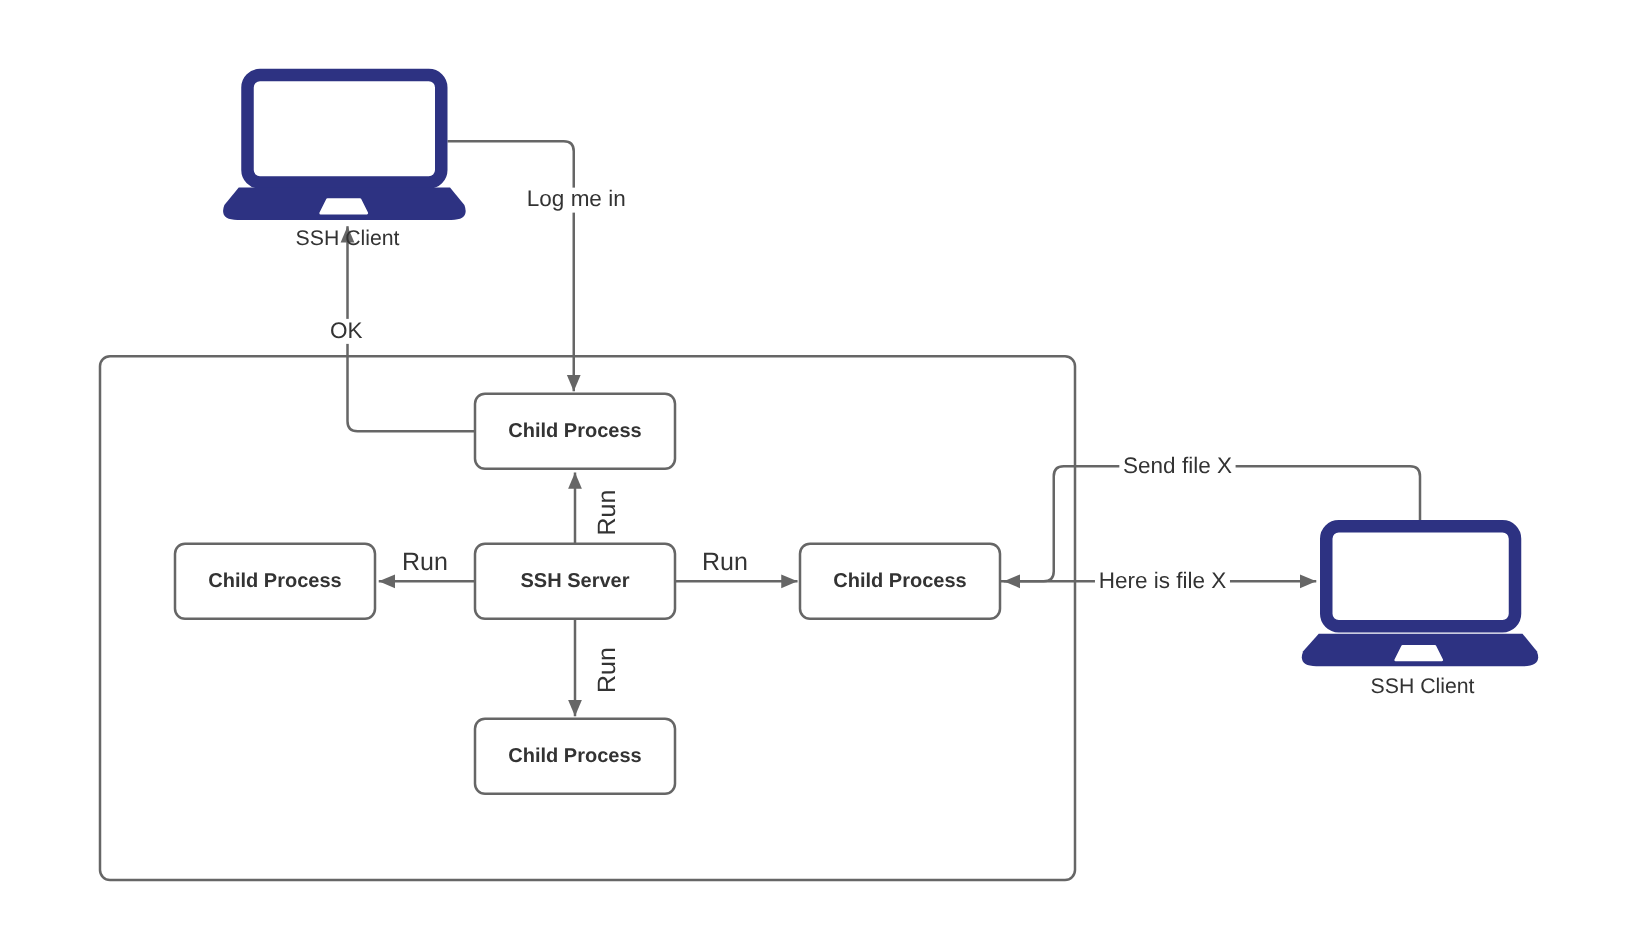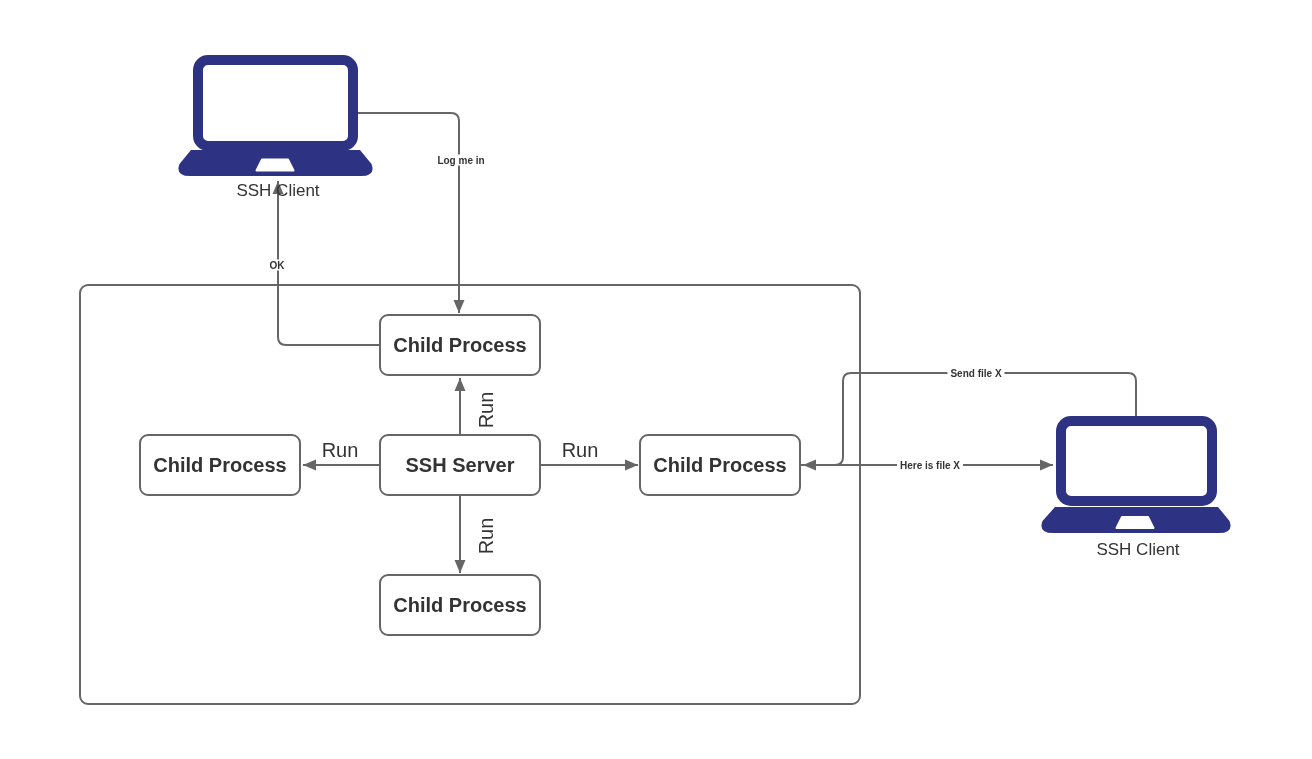--- a/index.html
+++ b/index.html
@@ -17,24 +17,24 @@
   .laptop-fill{fill:var(--laptop-color,#2d3282);}
   .laptop-screen{fill:#ffffff;stroke:var(--laptop-color,#2d3282);stroke-width:10;}
   .laptop-notch{fill:#ffffff;stroke:#ffffff;stroke-width:2;stroke-linejoin:round;}
   .lbl{
     position:absolute;
     transform:translate(-50%,-50%);
     color:var(--text-color,#333333);
     white-space:nowrap;
     line-height:1.1;
   }
-  .lbl-box{font-weight:bold;font-size:20px;}
+  .lbl-box{font-weight:bold;font-size:16px;}
   .lbl-run{font-size:20px;}
   .lbl-run.vertical{transform:translate(-50%,-50%) rotate(-90deg);}
-  .lbl-edge{font-weight:bold;font-size:10px;background:#ffffff;padding:0 3px;}
+  .lbl-edge{font-weight:normal;font-size:18px;background:#ffffff;padding:0 3px;}
   .lbl-client{font-size:17px;text-align:center;}
 </style>
 </head>
 <body>
 
 <div class="canvas">
 
   <svg class="diagram-svg" width="1312" height="759" viewBox="0 0 1312 759">
     <defs>
       <marker id="arrow" markerUnits="userSpaceOnUse" viewBox="0 0 15 13" markerWidth="15" markerHeight="13" refX="14" refY="6.5" orient="auto">
@@ -79,16 +79,16 @@
   <div class="lbl lbl-box" style="left:460px;top:605px;">Child Process</div>
   <div class="lbl lbl-client" style="left:278px;top:191px;">SSH Client</div>
   <div class="lbl lbl-client" style="left:1138px;top:550px;">SSH Client</div>
 
   <div class="lbl lbl-edge" style="left:461px;top:160px;">Log me in</div>
   <div class="lbl lbl-edge" style="left:277px;top:265px;">OK</div>
   <div class="lbl lbl-run vertical" style="left:486px;top:410px;">Run</div>
   <div class="lbl lbl-run vertical" style="left:486px;top:536px;">Run</div>
   <div class="lbl lbl-run" style="left:340px;top:450px;">Run</div>
   <div class="lbl lbl-run" style="left:580px;top:450px;">Run</div>
-  <div class="lbl lbl-edge" style="left:942px;top:373px;margin-left:34px;">Send file X</div>
+  <div class="lbl lbl-edge" style="left:942px;top:373px;">Send file X</div>
   <div class="lbl lbl-edge" style="left:930px;top:465px;">Here is file X</div>
 
 </div>
 
 </body></html>

